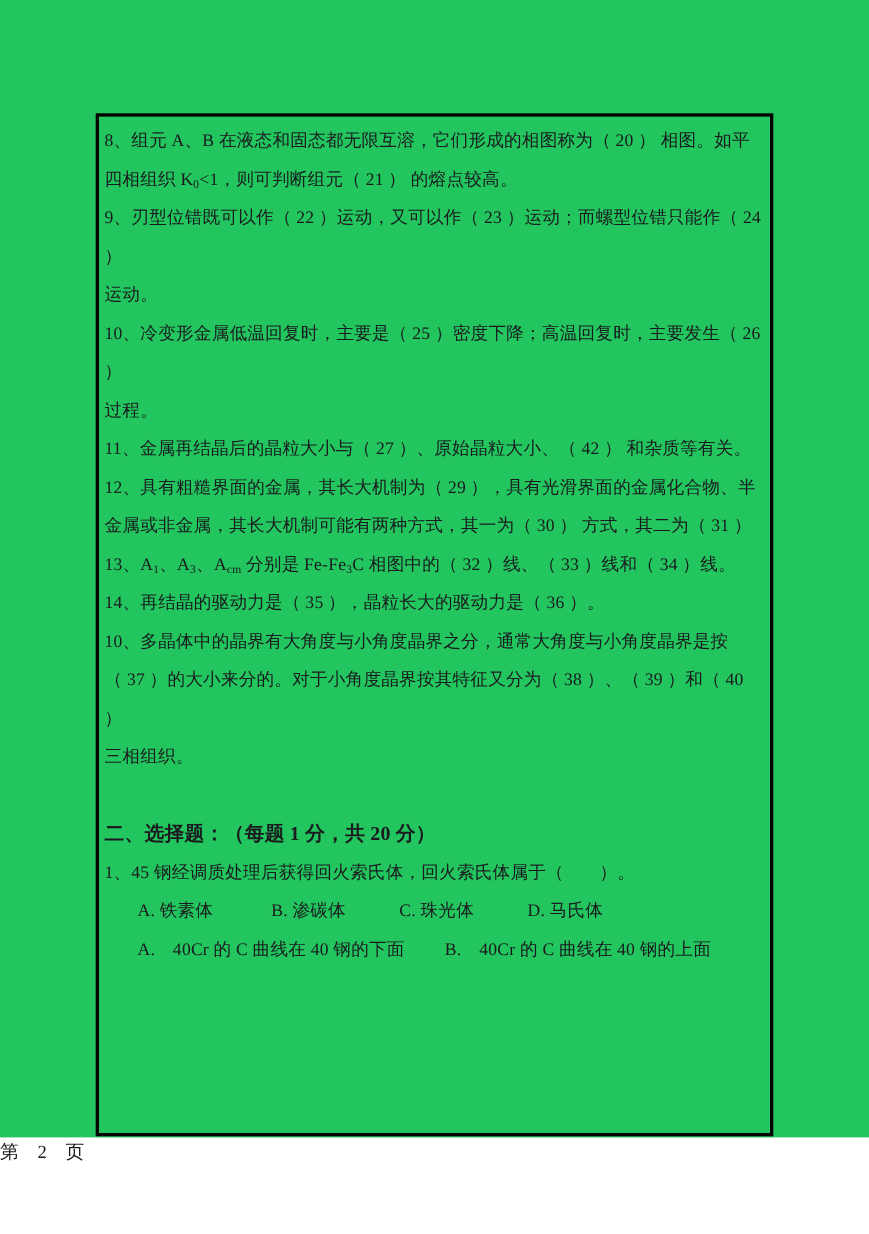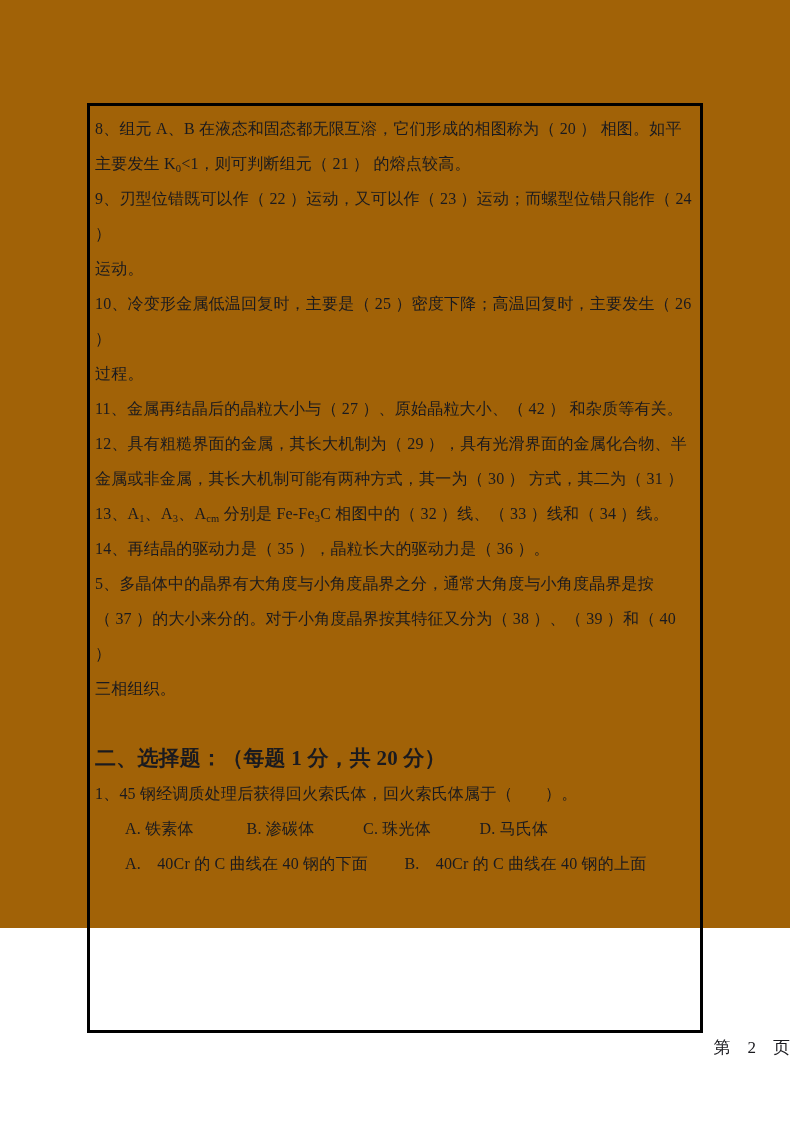--- a/index.html
+++ b/index.html
@@ -12,22 +12,22 @@
     height: 1122px;
     position: relative;
     font-family: "Liberation Serif", "DejaVu Serif", serif;
     color: #1a1a1f;
   }
   .page {
     position: absolute;
     left: 0;
     top: 0;
     width: 790px;
-    height: 928px;
-    background: #a16207;
+    height: 1034px;
+    background: #22c55e;
   }
   .content-box {
     position: absolute;
     left: 87px;
     top: 103px;
     width: 616px;
     height: 930px;
     box-sizing: border-box;
     border: 3px solid #000000;
     padding: 5px 4px 0 5px;
@@ -35,60 +35,60 @@
   }
   .line {
     margin: 0;
     font-size: 16px;
     line-height: 35px;
     white-space: pre-wrap;
     letter-spacing: 0.2px;
   }
   .line.bold {
     font-weight: 700;
-    font-size: 21px;
+    font-size: 18px;
   }
   .line.indent {
     padding-left: 30px;
   }
   .line.spacer {
     height: 35px;
   }
   .line sub {
     font-size: 10.5px;
     line-height: 0;
     vertical-align: -3px;
   }
   .footer {
     position: absolute;
     left: 0;
     top: 1033px;
     width: 790px;
-    text-align: right;
+    text-align: left;
     font-size: 17px;
     line-height: 30px;
   }
 </style>
 </head>
 <body>
 
 <div class="page">
   <div class="content-box" id="content-box">
       <p class="line"><span>8、组元 A、B 在液态和固态都无限互溶，它们形成的相图称为（ 20 ） 相图。如平</span></p>
-      <p class="line"><span>主要发生 K</span><sub>0</sub><span>&lt;1，则可判断组元（ 21 ） 的熔点较高。</span></p>
+      <p class="line"><span>四相组织 K</span><sub>0</sub><span>&lt;1，则可判断组元（ 21 ） 的熔点较高。</span></p>
       <p class="line"><span>9、刃型位错既可以作（ 22 ）运动，又可以作（ 23 ）运动；而螺型位错只能作（ 24 ）</span></p>
       <p class="line"><span>运动。</span></p>
       <p class="line"><span>10、冷变形金属低温回复时，主要是（ 25 ）密度下降；高温回复时，主要发生（ 26 ）</span></p>
       <p class="line"><span>过程。</span></p>
       <p class="line"><span>11、金属再结晶后的晶粒大小与（ 27 ）、原始晶粒大小、（ 42 ） 和杂质等有关。</span></p>
       <p class="line"><span>12、具有粗糙界面的金属，其长大机制为（ 29 ），具有光滑界面的金属化合物、半</span></p>
       <p class="line"><span>金属或非金属，其长大机制可能有两种方式，其一为（ 30 ） 方式，其二为（ 31 ）</span></p>
       <p class="line"><span>13、A</span><sub>1</sub><span>、A</span><sub>3</sub><span>、A</span><sub>cm</sub><span> 分别是 Fe-Fe</span><sub>3</sub><span>C 相图中的（ 32 ）线、（ 33 ）线和（ 34 ）线。</span></p>
       <p class="line"><span>14、再结晶的驱动力是（ 35 ），晶粒长大的驱动力是（ 36 ）。</span></p>
-      <p class="line"><span>5、多晶体中的晶界有大角度与小角度晶界之分，通常大角度与小角度晶界是按</span></p>
+      <p class="line"><span>10、多晶体中的晶界有大角度与小角度晶界之分，通常大角度与小角度晶界是按</span></p>
       <p class="line"><span>（ 37 ）的大小来分的。对于小角度晶界按其特征又分为（ 38 ）、（ 39 ）和（ 40 ）</span></p>
       <p class="line"><span>三相组织。</span></p>
       <p class="line spacer"></p>
       <p class="line bold"><span>二、选择题：（每题 1 分，共 20 分）</span></p>
       <p class="line"><span>1、45 钢经调质处理后获得回火索氏体，回火索氏体属于（　　）。</span></p>
       <p class="line indent"><span>A. 铁素体　　　 B. 渗碳体　　　C. 珠光体　　　D. 马氏体</span></p>
       <p class="line indent"><span>A.　40Cr 的 C 曲线在 40 钢的下面　　 B.　40Cr 的 C 曲线在 40 钢的上面</span></p>
     </div>
   <div class="footer">
     <span>第　2　页</span>

